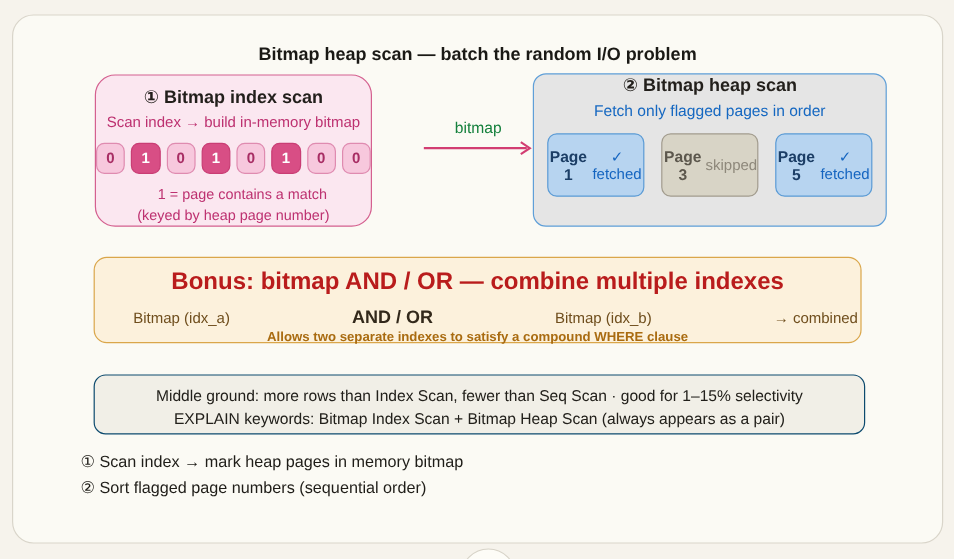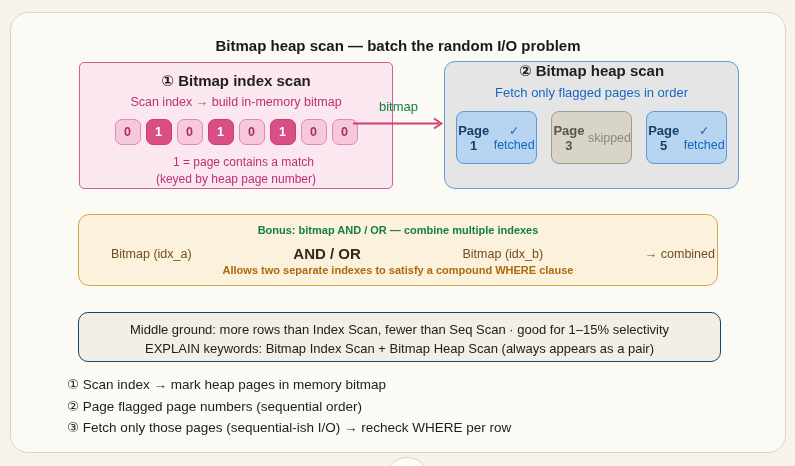--- a/index.html
+++ b/index.html
@@ -16,22 +16,22 @@
     border:1px solid #d9d5ca;
     border-radius:18px;
   }
   .card-title {
     position:absolute; left:0; right:0; top:24px;
     text-align:center; font-size:15px; font-weight:bold; color:#1a1915;
   }
 
   
   .pink-box {
-    position:absolute; left:68px; top:49px; width:314px; height:127px;
-    background:#fbe7f0; border:1.5px solid #d4608f; border-radius:5px;
+    position:absolute; left:68px; top:49px; width:231px; height:127px;
+    background:#fbe7f0; border:1.5px solid #d4608f; border-radius:17px;
     text-align:center; padding-top:9px;
   }
   .pink-title { font-size:15px; font-weight:bold; color:#221f1b; }
   .pink-sub   { font-size:12.5px; color:#bd3170; margin-top:5px; }
   .cells { display:flex; justify-content:center; gap:5px; margin-top:10px; }
   .bm-cell {
     width:26px; height:26px; border-radius:7px;
     background:#f7c8dd; border:1.5px solid #df8bb0; color:#a82d64;
     font-size:12.5px; font-weight:bold;
     display:flex; align-items:center; justify-content:center;
@@ -64,21 +64,21 @@
   .page-card.skipped  { background:#d8d4c6; border-color:#a29c8e; }
   .page-card.skipped .p-name   { color:#5c574d; }
   .page-card.skipped .p-status { color:#8e887b; }
 
   
   .orange-box {
     position:absolute; left:67px; top:201px; width:640px; height:72px;
     background:#fcf1dc; border:1.5px solid #daa64a; border-radius:11px;
     padding-top:9px;
   }
-  .bonus-title { text-align:center; font-size:11px; font-weight:bold; color:#15803d; }
+  .bonus-title { text-align:center; font-size:20px; font-weight:bold; color:#b91c1c; }
   .bonus-row {
     display:flex; justify-content:space-between; align-items:center;
     padding:0 2px 0 32px; margin-top:9px;
   }
   .bonus-item { font-size:12.5px; color:#6f4e1d; }
   .bonus-item.op { font-size:15px; font-weight:bold; color:#33291b; }
   .bonus-cap {
     text-align:center; font-size:11px; font-weight:bold; color:#a96b10; margin-top:2px;
   }
 
@@ -163,19 +163,18 @@
     <div class="bonus-cap">Allows two separate indexes to satisfy a compound WHERE clause</div>
   </section>
 
   <section class="summary-box">
     <div class="summary-line">Middle ground: more rows than Index Scan, fewer than Seq Scan · good for 1–15% selectivity</div>
     <div class="summary-line">EXPLAIN keywords: Bitmap Index Scan + Bitmap Heap Scan (always appears as a pair)</div>
   </section>
 
   <div class="steps">
     <div class="step">① Scan index → mark heap pages in memory bitmap</div>
-    <div class="step">② Page flagged page numbers (sequential order)</div>
-    <div class="step">③ Fetch only those pages (sequential-ish I/O) → recheck WHERE per row</div>
+    <div class="step">② Sort flagged page numbers (sequential order)</div>
   </div>
 
 </div>
 
 <div class="peek-circle"></div>
 
 </body></html>

